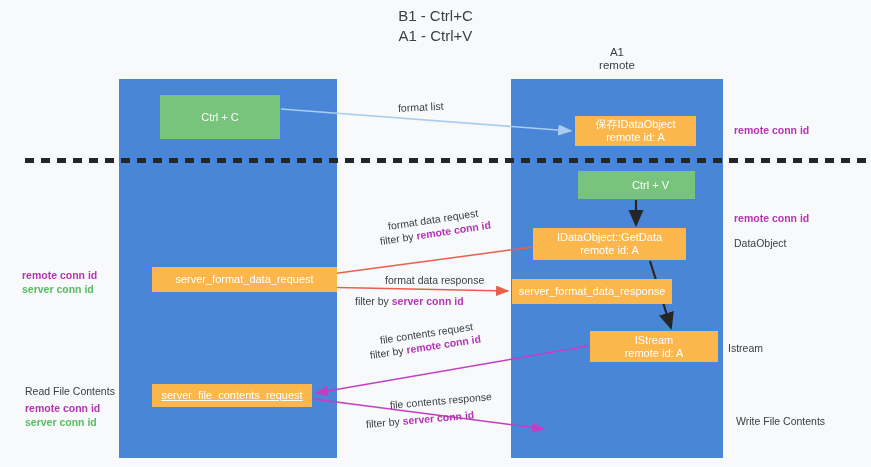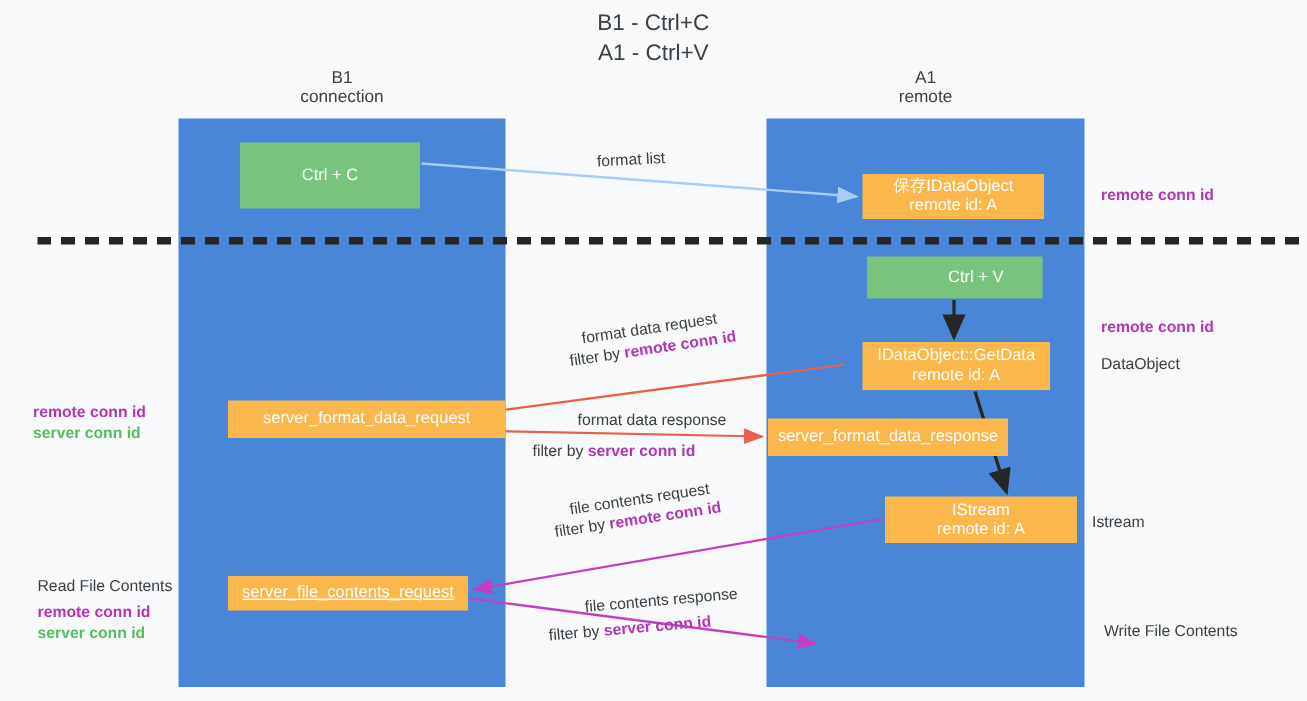--- a/index.html
+++ b/index.html
@@ -43,21 +43,21 @@
     display:flex;align-items:center;justify-content:center;
     text-align:center;color:#ffffff;font-size:11px;line-height:13px;
     white-space:pre-line;padding:2px 4px;
   }
   .green{background:#79c47c;}
   .orange{background:#fbb74c;}
 
   #n-ctrlc{left:160px;top:95px;width:120px;height:44px;}
   #n-savedo{left:575px;top:116px;width:121px;height:30px;}
   #n-ctrlv{left:578px;top:171px;width:117px;height:28px;padding-left:32px;}
-  #n-getdata{left:575px;top:228px;width:125px;height:32px;text-align:center;}
+  #n-getdata{left:533px;top:228px;width:153px;height:32px;text-align:center;}
   #n-sfdreq{left:152px;top:267px;width:185px;height:25px;}
   #n-sfdres{left:512px;top:279px;width:160px;height:25px;}
   #n-istream{left:590px;top:331px;width:128px;height:31px;}
   #n-sfcreq{left:152px;top:384px;width:160px;height:23px;text-decoration:underline;}
   #n-sfcres{left:548px;top:417px;width:157px;height:25px;}
 
   
   .edge-lbl{
     font-size:10.5px;color:#3c4043;line-height:15px;white-space:nowrap;
   }
@@ -90,22 +90,20 @@
   svg#wires{position:absolute;left:0;top:0;width:871px;height:467px;pointer-events:none;}
 </style>
 </head>
 <body>
 
 <div class="stage">
 
   <div class="abs" id="title">B1 - Ctrl+C
 A1 - Ctrl+V</div>
 
-  <div class="abs col-head" id="head-b1">B1
-connection</div>
   <div class="abs col-head" id="head-a1">A1
 remote</div>
 
   <div class="abs lane" id="lane-b1"></div>
   <div class="abs lane" id="lane-a1"></div>
 
   <svg id="wires">
     <defs>
       <marker id="ah-blue" markerWidth="9" markerHeight="7" refX="8" refY="3.5" orient="auto">
         <polygon points="0 0, 9 3.5, 0 7" fill="#a9cdf0"></polygon>

